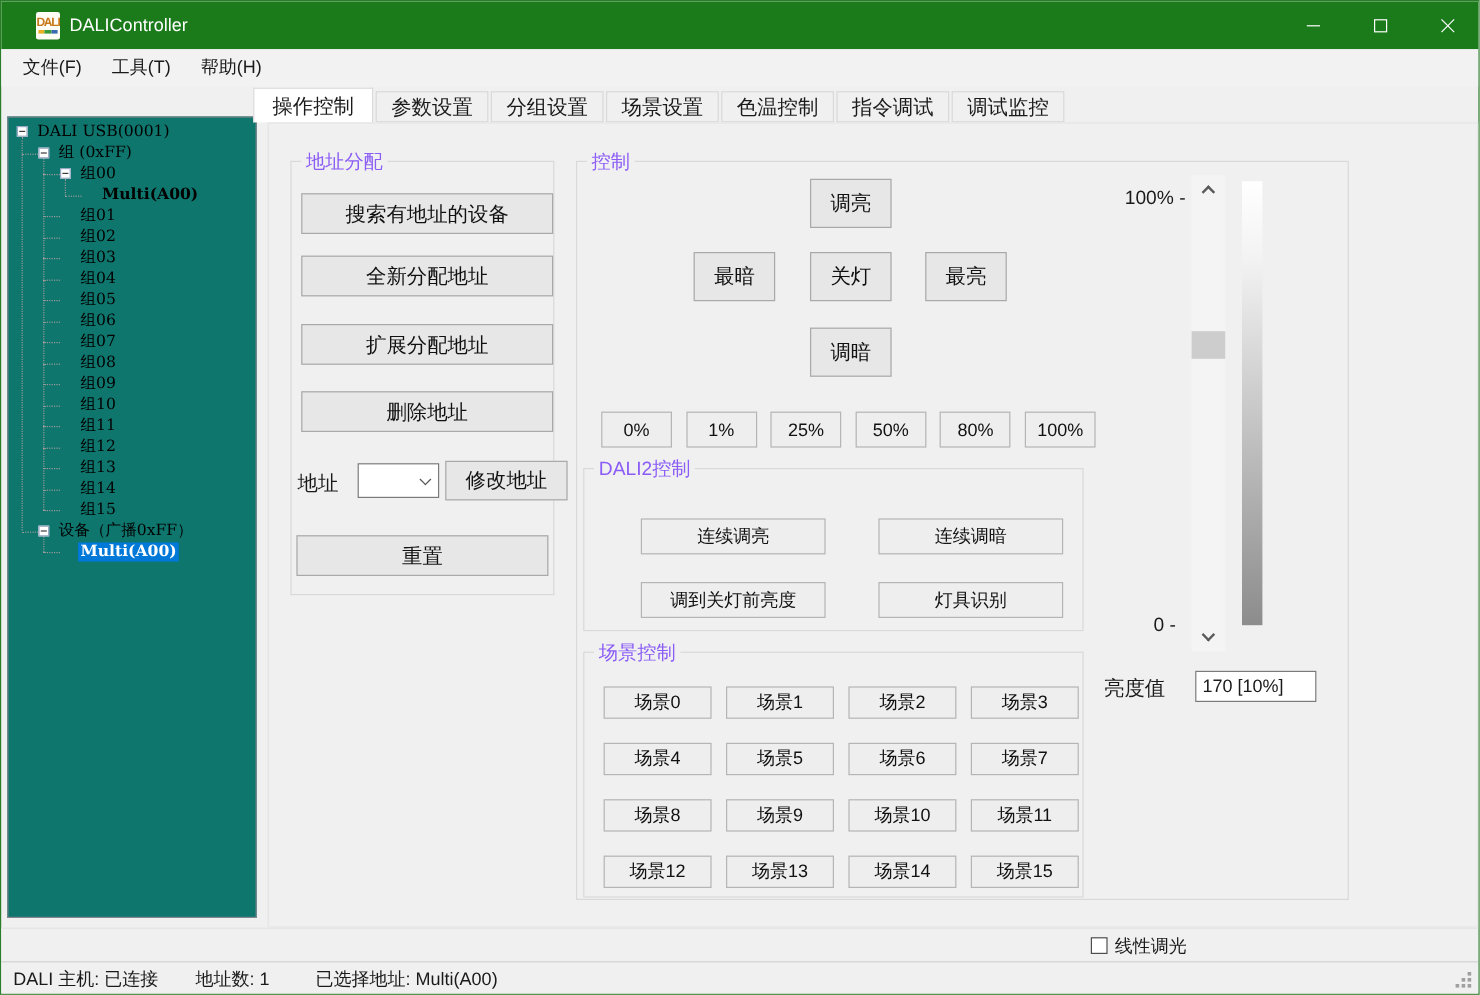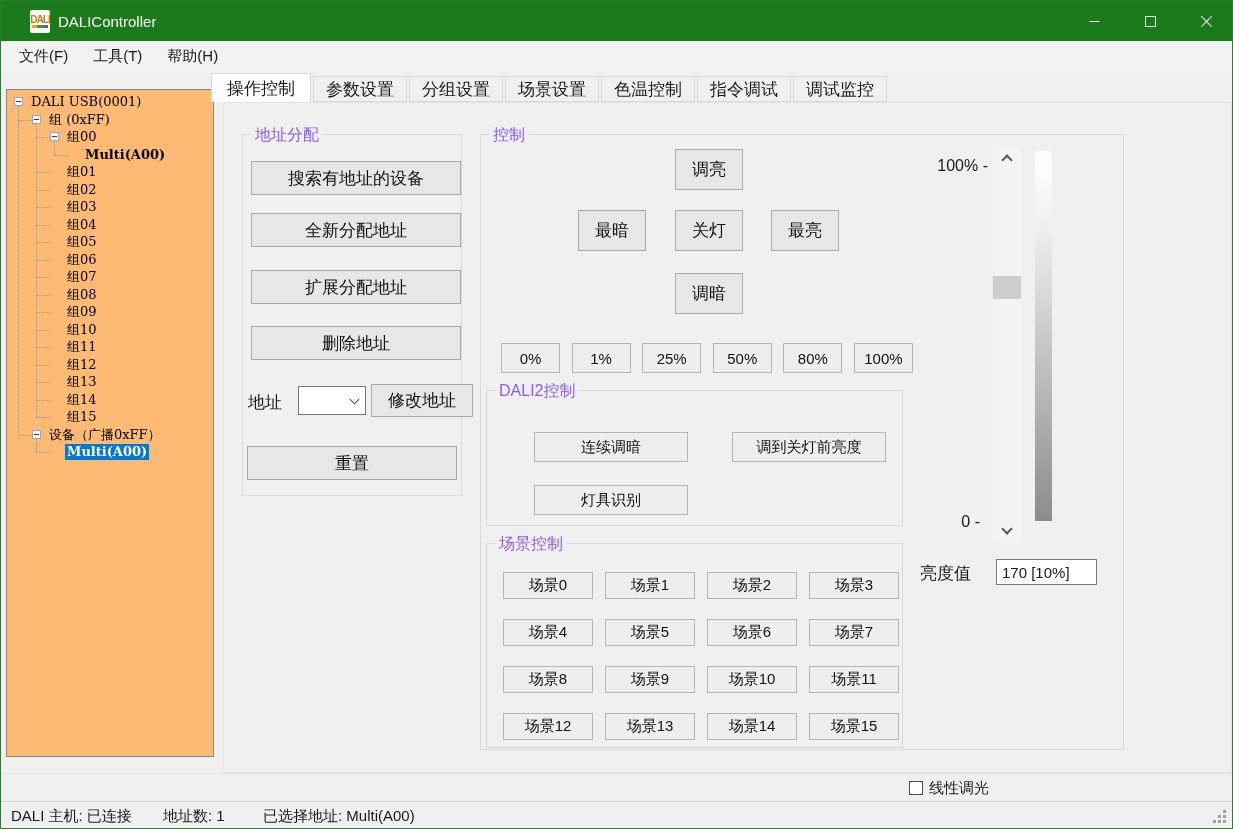--- a/index.html
+++ b/index.html
@@ -23,21 +23,21 @@
   .glyph-close { position:relative; width:13px; height:13px; }
   .glyph-close i, .glyph-close b { position:absolute; left:-1px; top:6px; width:15px; height:1px; background:#fff; }
   .glyph-close i { transform:rotate(45deg); } .glyph-close b { transform:rotate(-45deg); }
 
   
   .menubar { position:absolute; left:0; top:40px; width:100%; height:31px; background:#f2f2f2;
              display:flex; align-items:center; padding-left:17px; gap:23px; }
   .menu-item { font-size:15px; color:#1a1a1a; padding:3px 1px; }
 
   
-  .tree-panel { position:absolute; left:5px; top:88px; width:208px; height:668px; background:#fdba74;
+  .tree-panel { position:absolute; left:5px; top:96px; width:208px; height:668px; background:#0f766e;
                 border:1px solid #828790; overflow:hidden; }
   .tree-content { position:relative; padding-top:3px; font-family:"DejaVu Serif", serif; }
   .tree-item { position:absolute; left:0; height:18px; display:flex; align-items:center; white-space:nowrap; }
   .tree-label { font-size:13px; color:#000; padding:0 2px; line-height:16px; }
   .tree-label.sel { background:#0078d7; color:#fff; }
   .tree-label.b { font-weight:bold; }
   .expander { position:absolute; width:9px; height:9px; background:#fff; border:1px solid #96a8c3; top:4px; }
   .expander::after { content:""; position:absolute; left:1px; top:3px; width:5px; height:1px; background:#3c3c3c; }
   .tstub { position:absolute; height:1px; border-top:1px dotted #9a9a9a; top:9px; }
   .tvline { position:absolute; width:1px; border-left:1px dotted #9a9a9a; }
@@ -293,20 +293,21 @@
           <div class="btn sm">1%</div>
           <div class="btn sm">25%</div>
           <div class="btn sm">50%</div>
           <div class="btn sm">80%</div>
           <div class="btn sm">100%</div>
         </div>
 
       <div class="groupbox dali2-box">
         <span class="gb-title">DALI2控制</span>
         <div class="dali2-grid" id="dali2-grid">
+            <div class="btn sm">连续调亮</div>
             <div class="btn sm">连续调暗</div>
             <div class="btn sm">调到关灯前亮度</div>
             <div class="btn sm">灯具识别</div>
           </div>
       </div>
 
       <div class="groupbox scene-box">
         <span class="gb-title">场景控制</span>
         <div class="scene-grid" id="scene-grid">
             <div class="btn sm">场景0</div>

